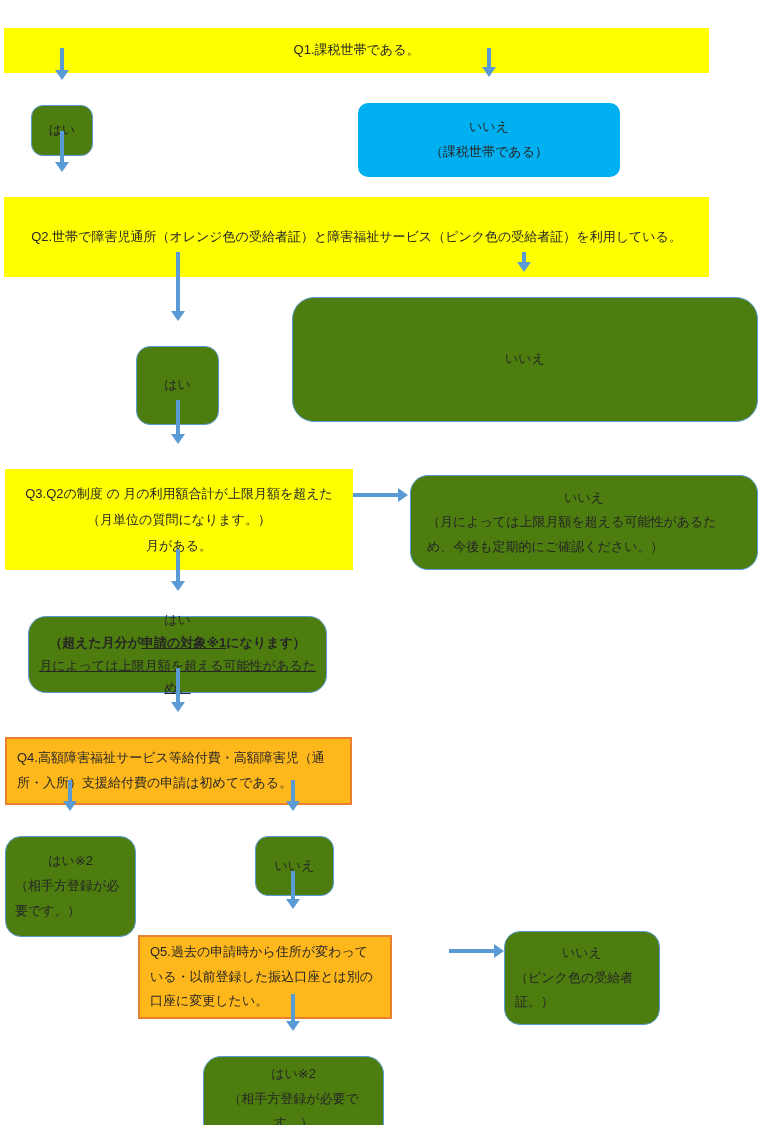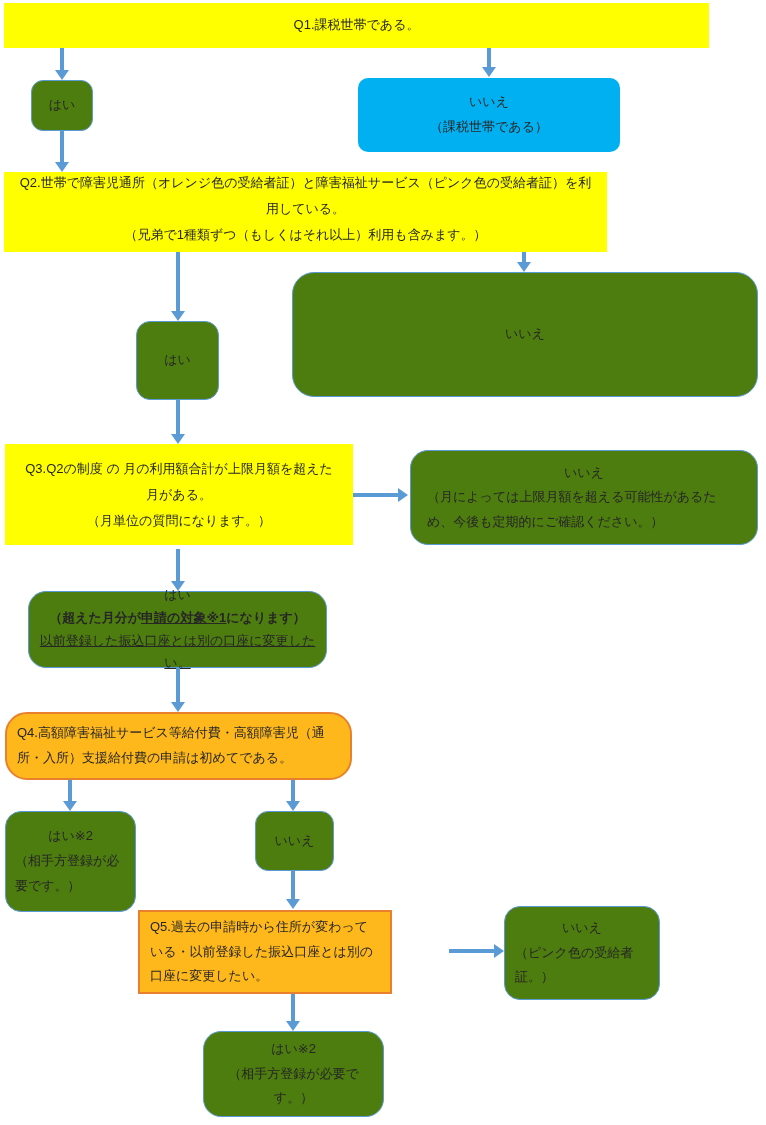--- a/index.html
+++ b/index.html
@@ -9,21 +9,21 @@
     --orange-border:#E8802D;
     --line:#5B9BD5;
     --text:#262626;
   }
   html,body{margin:0;padding:0;background:#ffffff;}
   .canvas{
     position:relative;width:766px;height:1125px;background:#ffffff;
     font-family:"Liberation Sans","DejaVu Sans",sans-serif;
     color:var(--text);font-size:13px;line-height:1.6;
   }
-  .node{position:absolute;box-sizing:border-box;}
+  .node{position:absolute;box-sizing:border-box;margin-top:25px;}
   .yellow{background:var(--yellow);display:flex;flex-direction:column;justify-content:center;}
   .orange{background:var(--orange);border:2px solid var(--orange-border);display:flex;flex-direction:column;justify-content:center;}
   .bluefill{background:var(--blue);border-radius:10px;display:flex;flex-direction:column;justify-content:center;text-align:center;}
   .round{background:#4d7c0f;border:1.5px solid var(--line);border-radius:14px;display:flex;flex-direction:column;justify-content:center;}
   .center{text-align:center;}
   .left{text-align:left;}
   .pad{padding:4px 12px;}
   .title-line{text-align:center;}
   .body-line{text-align:left;}
   .boldline{font-weight:bold;}
@@ -62,23 +62,22 @@
   <div class="node bluefill pad" style="left:358px;top:78px;width:262px;height:74px;line-height:1.9;">
     <div>いいえ</div>
     <div>（課税世帯である）</div>
   </div>
 
   <div class="varrow" style="left:55px;top:131px;height:41px;">
     <div class="shaft"></div>
     <div class="head"></div>
   </div>
 
-  <div class="node yellow center pad" style="left:4px;top:172px;width:603px;height:80px;line-height:2.0;justify-content:flex-end;">
+  <div class="node yellow center pad" style="left:4px;top:172px;width:705px;height:80px;line-height:2.0;">
     <div>Q2.世帯で障害児通所（オレンジ色の受給者証）と障害福祉サービス（ピンク色の受給者証）を利用している。</div>
-    <div>（兄弟で1種類ずつ（もしくはそれ以上）利用も含みます。）</div>
   </div>
 
   <div class="varrow" style="left:171px;top:252px;height:69px;">
     <div class="shaft"></div>
     <div class="head"></div>
   </div>
 
   <div class="varrow" style="left:517px;top:252px;height:20px;">
     <div class="shaft"></div>
     <div class="head"></div>
@@ -92,51 +91,51 @@
     <div>はい</div>
   </div>
 
   <div class="varrow" style="left:171px;top:400px;height:44px;">
     <div class="shaft"></div>
     <div class="head"></div>
   </div>
 
   <div class="node yellow center pad" style="left:5px;top:444px;width:348px;height:101px;line-height:2.0;">
     <div>Q3.Q2の制度 の 月の利用額合計が上限月額を超えた</div>
+    <div>（月単位の質問になります。）</div>
     <div>月がある。</div>
-    <div>（月単位の質問になります。）</div>
   </div>
 
   <div class="harrow" style="left:353px;top:488px;width:55px;">
     <div class="shaft"></div>
     <div class="head"></div>
   </div>
 
   <div class="node round" style="left:410px;top:450px;width:348px;height:95px;border-radius:18px;padding:6px 16px;line-height:1.85;">
     <div class="title-line">いいえ</div>
     <div class="body-line">（月によっては上限月額を超える可能性があるため、今後も定期的にご確認ください。）</div>
   </div>
 
   <div class="varrow" style="left:171px;top:549px;height:42px;">
     <div class="shaft"></div>
     <div class="head"></div>
   </div>
 
   <div class="node round center" style="left:28px;top:591px;width:299px;height:77px;border-radius:18px;padding:4px 8px;line-height:1.75;">
     <div>はい</div>
     <div class="boldline"><span>（超えた月分が</span><span class="uline">申請の対象※1</span><span>になります）</span></div>
-    <div class="uline">以前登録した振込口座とは別の口座に変更したい。</div>
+    <div class="uline">月によっては上限月額を超える可能性があるため。</div>
   </div>
 
   <div class="varrow" style="left:171px;top:668px;height:44px;">
     <div class="shaft"></div>
     <div class="head"></div>
   </div>
 
-  <div class="node orange left" style="left:5px;top:712px;width:347px;height:68px;padding:4px 10px;line-height:1.9;border-radius:22px;">
+  <div class="node orange left" style="left:5px;top:712px;width:347px;height:68px;padding:4px 10px;line-height:1.9;">
     <div>Q4.高額障害福祉サービス等給付費・高額障害児（通所・入所）支援給付費の申請は初めてである。</div>
   </div>
 
   <div class="varrow" style="left:63px;top:780px;height:31px;">
     <div class="shaft"></div>
     <div class="head"></div>
   </div>
   <div class="varrow" style="left:286px;top:780px;height:31px;">
     <div class="shaft"></div>
     <div class="head"></div>

